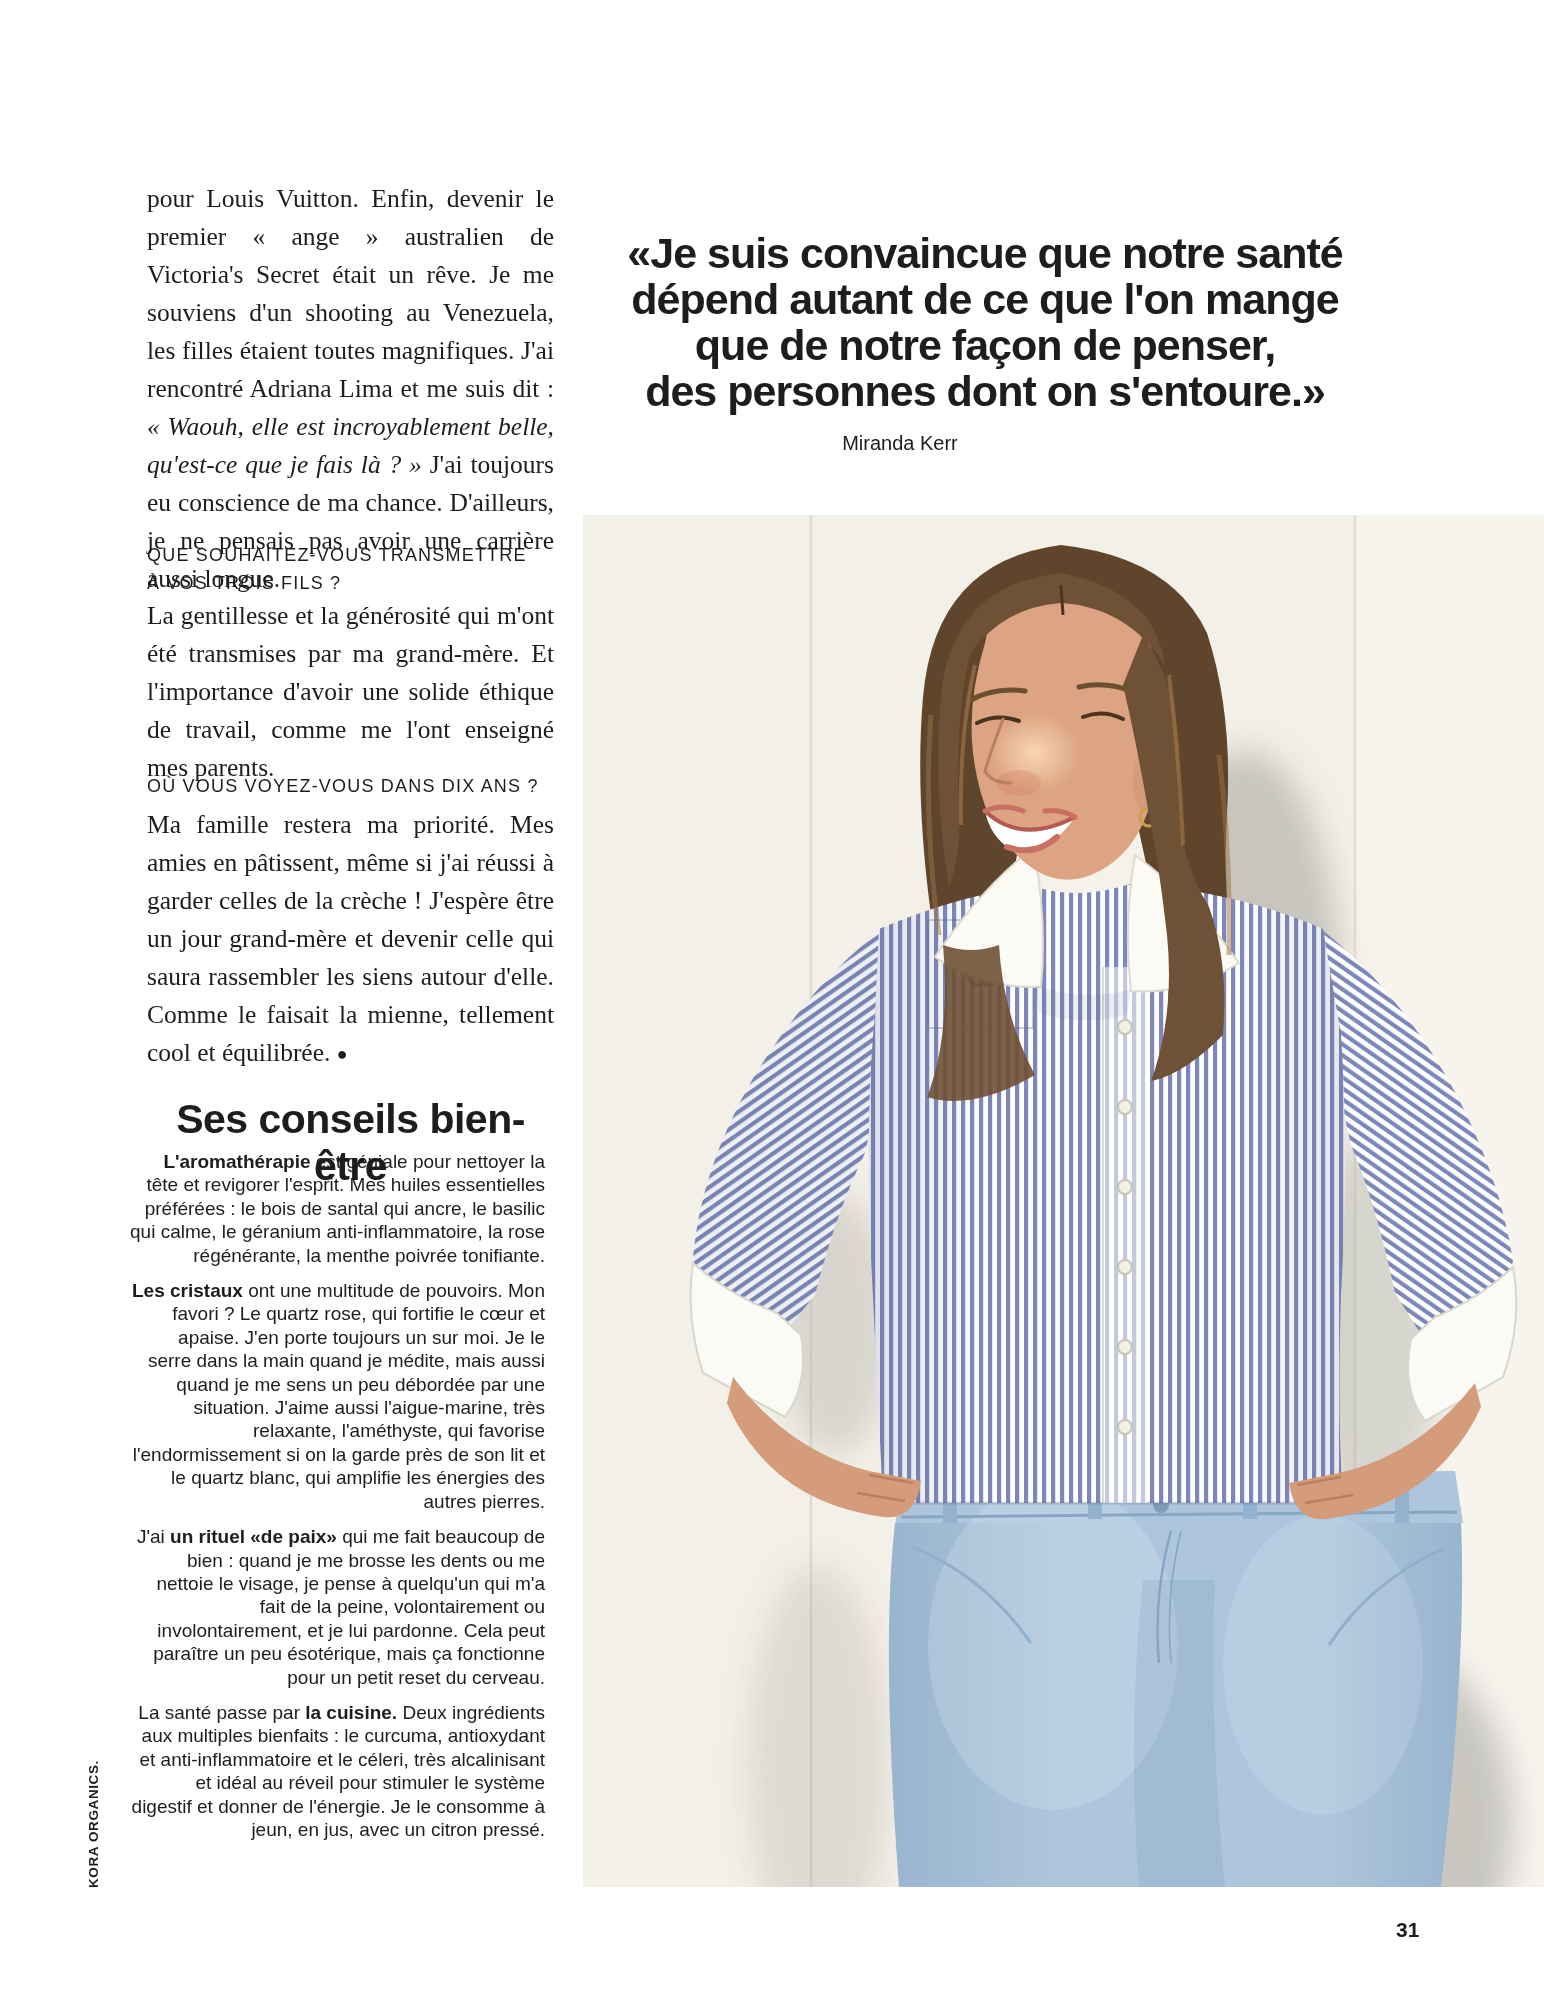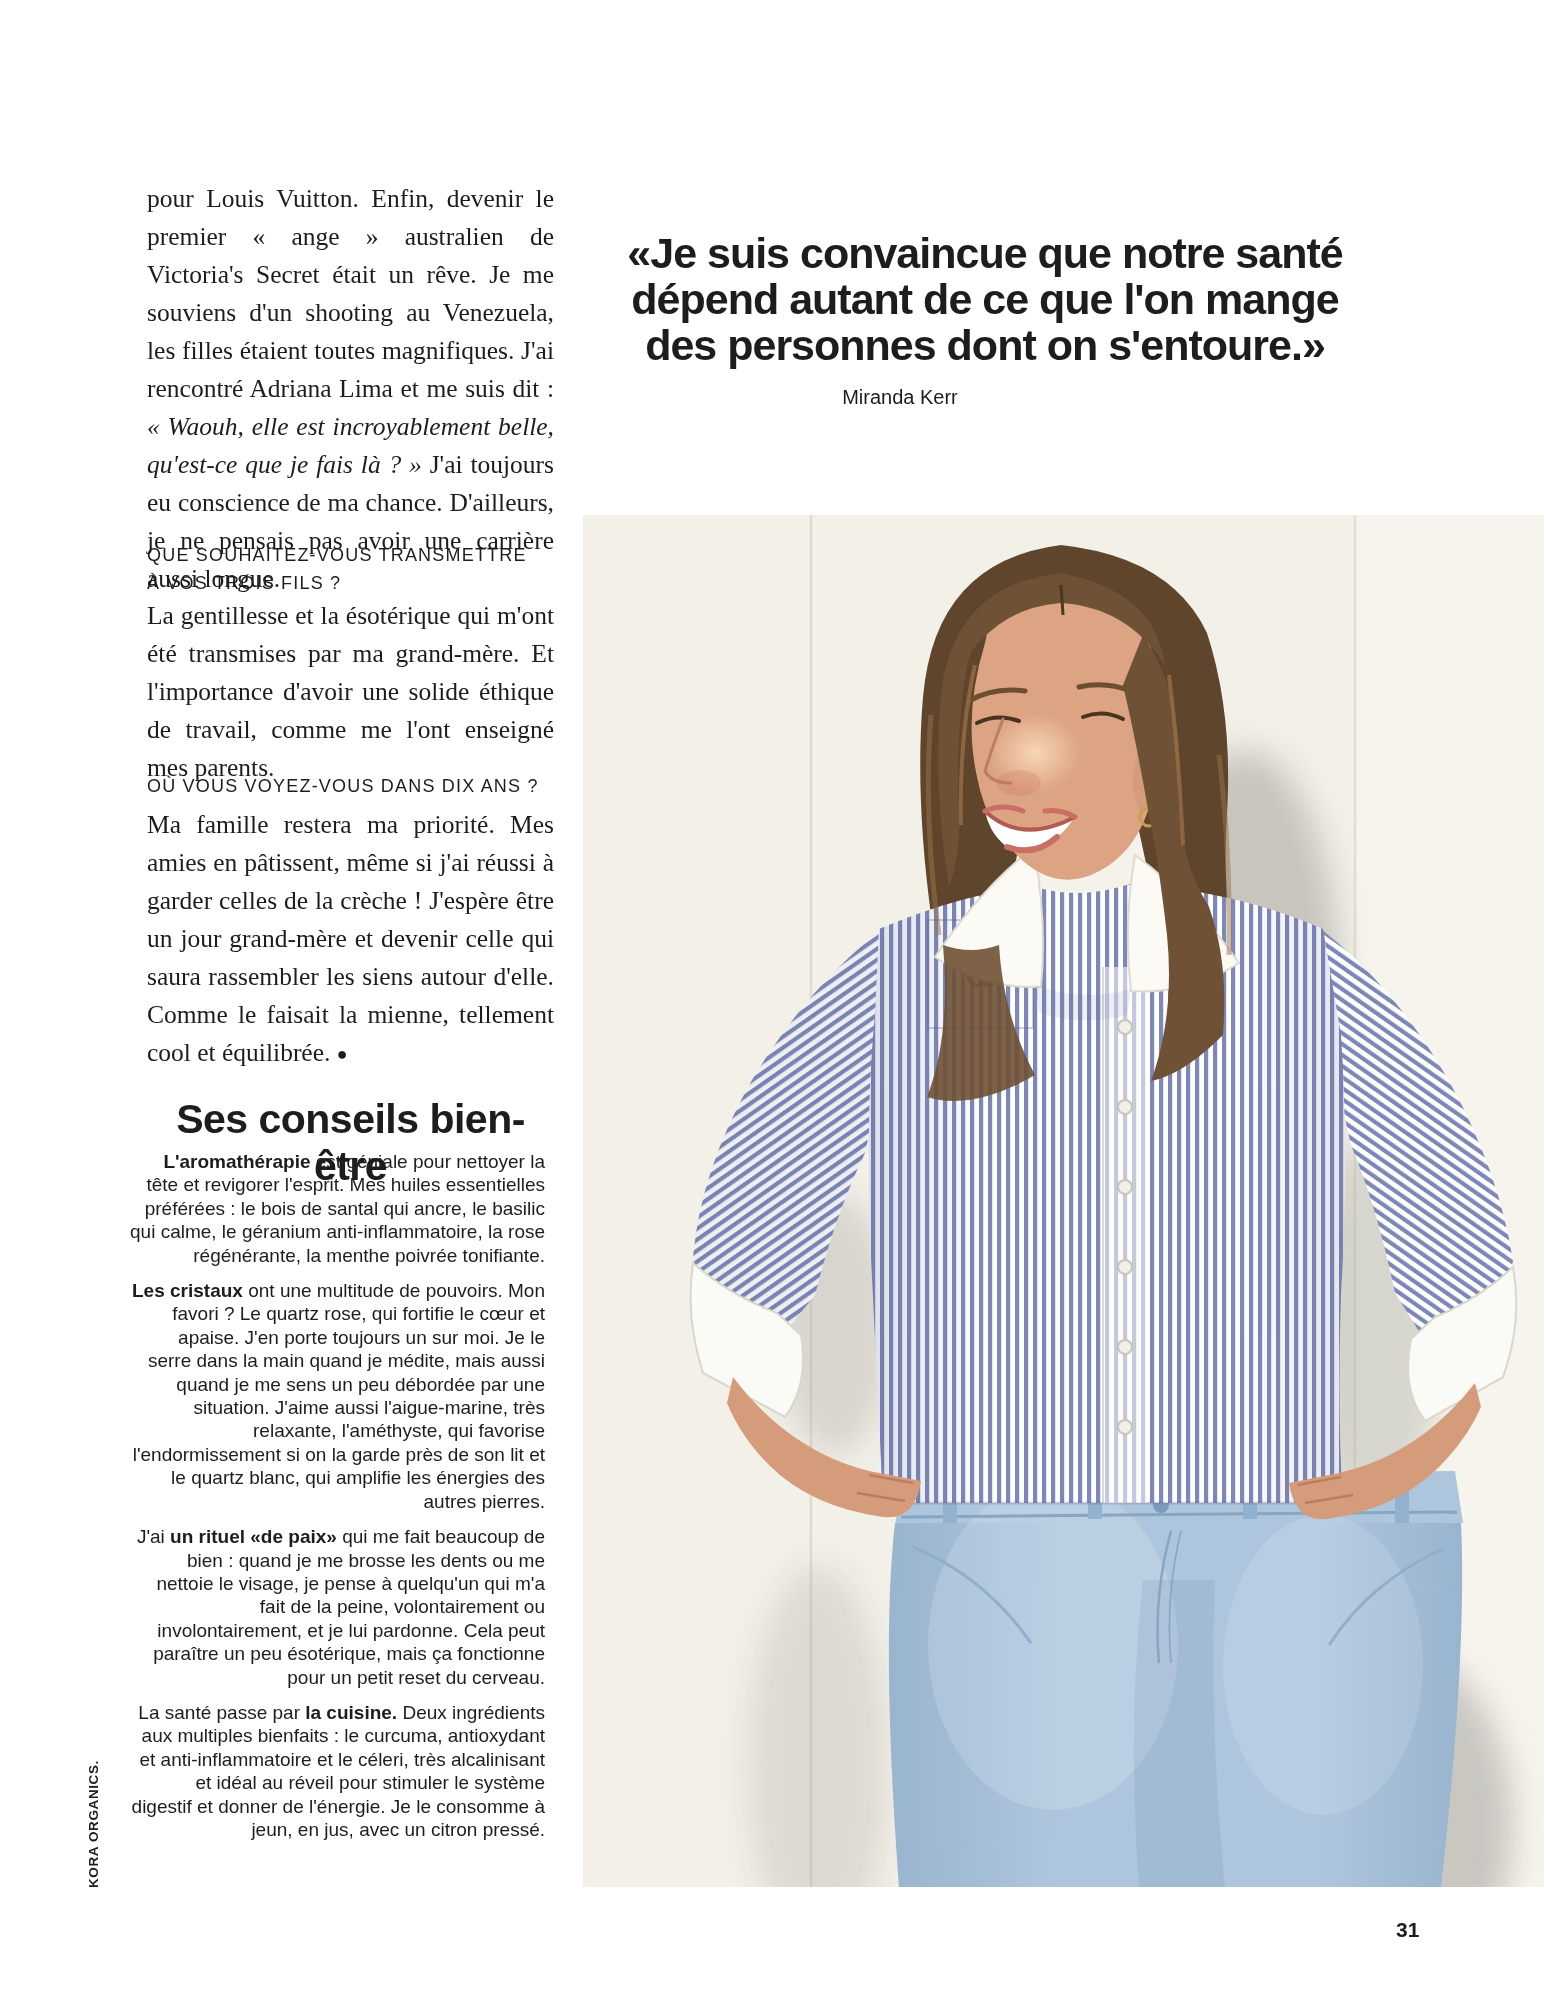--- a/index.html
+++ b/index.html
@@ -69,30 +69,31 @@
 </style>
 </head>
 <body>
 
 <p class="col serif" style="top:180px;"><span>pour Louis Vuitton. Enfin, devenir le premier « ange » australien de Victoria's Secret était un rêve. Je me souviens d'un shooting au Venezuela, les filles étaient toutes magnifiques. J'ai rencontré Adriana Lima et me suis dit : </span><i>« Waouh, elle est incroyablement belle, qu'est-ce que je fais là ? »</i><span> J'ai toujours eu conscience de ma chance. D'ailleurs, je ne pensais pas avoir une carrière aussi longue.</span></p>
 
 <h3 class="col qheader" style="top:541px;">
   <span>QUE SOUHAITEZ-VOUS TRANSMETTRE</span>
   <span>À VOS TROIS FILS ?</span>
 </h3>
-<p class="col serif" style="top:597px;">La gentillesse et la ésotérique qui m'ont été transmises par ma grand-mère. Et l'importance d'avoir une solide éthique de travail, comme me l'ont enseigné mes parents.</p>
+<p class="col serif" style="top:597px;">La gentillesse et la générosité qui m'ont été transmises par ma grand-mère. Et l'importance d'avoir une solide éthique de travail, comme me l'ont enseigné mes parents.</p>
 
 <h3 class="col qheader" style="top:772px;">
   <span>OÙ VOUS VOYEZ-VOUS DANS DIX ANS ?</span>
 </h3>
 <p class="col serif" style="top:806px;"><span>Ma famille restera ma priorité. Mes amies en pâtissent, même si j'ai réussi à garder celles de la crèche ! J'espère être un jour grand-mère et devenir celle qui saura rassembler les siens autour d'elle. Comme le faisait la mienne, tellement cool et équilibrée. </span><span class="endmark">●</span></p>
 
 <div class="pullquote">
   <div class="line">«Je suis convaincue que notre santé</div>
   <div class="line">dépend autant de ce que l'on mange</div>
+  <div class="line">que de notre façon de penser,</div>
   <div class="line">des personnes dont on s'entoure.»</div>
   <div class="pq-attr">Miranda Kerr</div>
 </div>
 
 <h2 class="wellness-heading">Ses conseils bien-être</h2>
 <div class="tips">
   <p class="tip"><span></span><b>L'aromathérapie</b><span> est géniale pour nettoyer la tête et revigorer l'esprit. Mes huiles essentielles préférées : le bois de santal qui ancre, le basilic qui calme, le géranium anti-inflammatoire, la rose régénérante, la menthe poivrée tonifiante.</span></p>
   <p class="tip"><span></span><b>Les cristaux</b><span> ont une multitude de pouvoirs. Mon favori ? Le quartz rose, qui fortifie le cœur et apaise. J'en porte toujours un sur moi. Je le serre dans la main quand je médite, mais aussi quand je me sens un peu débordée par une situation. J'aime aussi l'aigue-marine, très relaxante, l'améthyste, qui favorise l'endormissement si on la garde près de son lit et le quartz blanc, qui amplifie les énergies des autres pierres.</span></p>
   <p class="tip"><span>J'ai </span><b>un rituel «de paix»</b><span> qui me fait beaucoup de bien : quand je me brosse les dents ou me nettoie le visage, je pense à quelqu'un qui m'a fait de la peine, volontairement ou involontairement, et je lui pardonne. Cela peut paraître un peu ésotérique, mais ça fonctionne pour un petit reset du cerveau.</span></p>
   <p class="tip"><span>La santé passe par </span><b>la cuisine.</b><span> Deux ingrédients aux multiples bienfaits : le curcuma, antioxydant et anti-inflammatoire et le céleri, très alcalinisant et idéal au réveil pour stimuler le système digestif et donner de l'énergie. Je le consomme à jeun, en jus, avec un citron pressé.</span></p>

